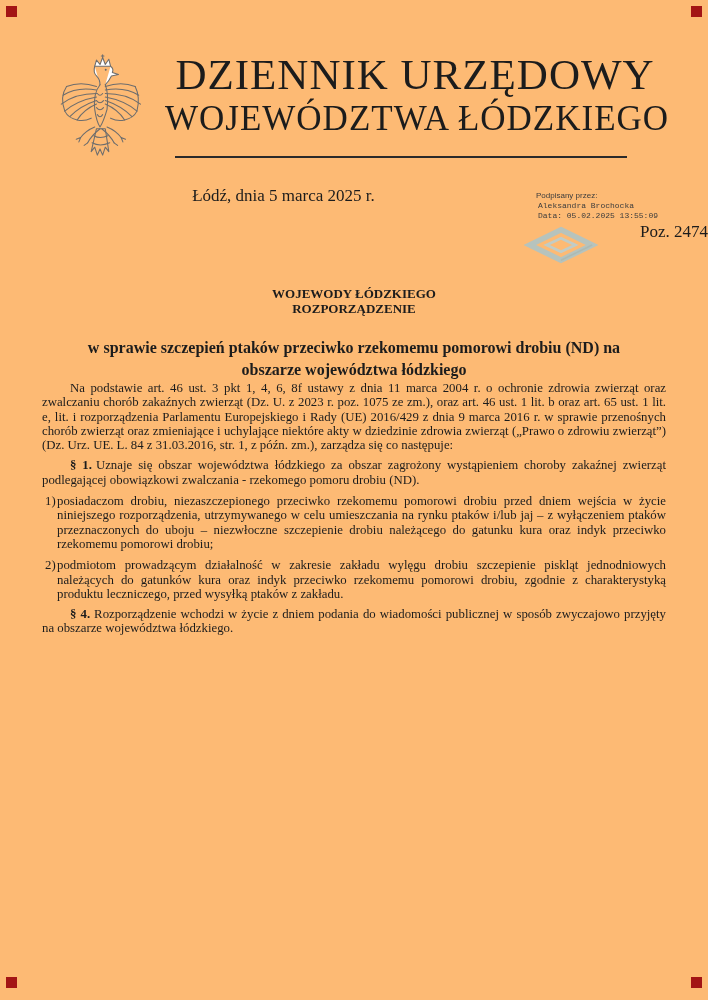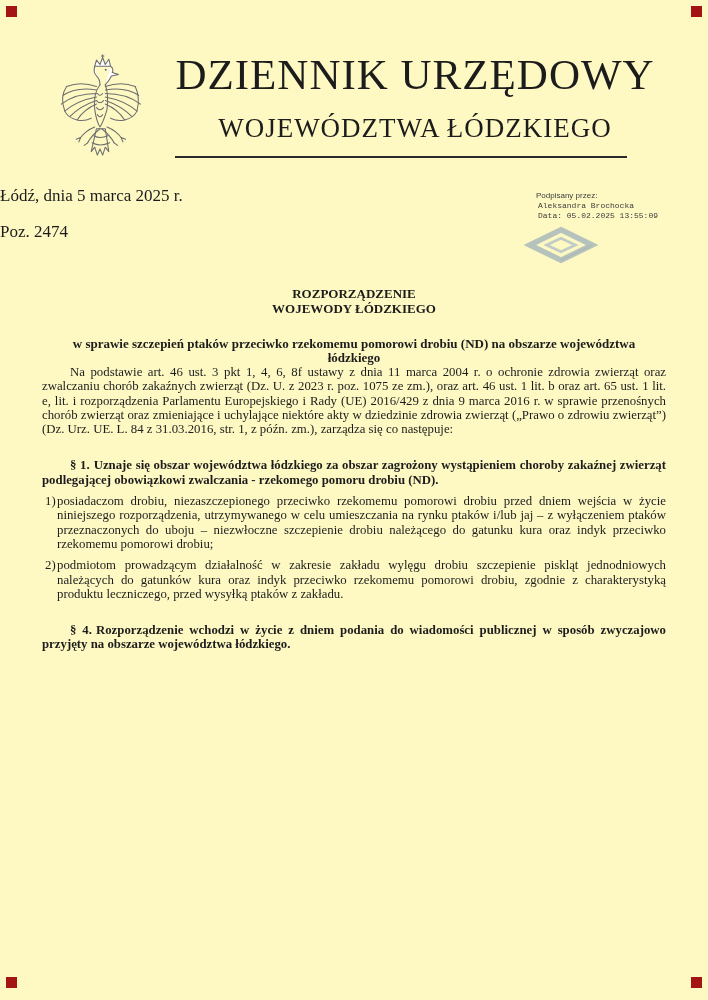--- a/index.html
+++ b/index.html
@@ -1,53 +1,53 @@
 <!DOCTYPE html>
 <html lang="pl"><head>
 <meta charset="utf-8">
 <style>
   html,body{margin:0;padding:0;background:#ffffff;}
   .page{
-    position:relative;width:708px;height:1000px;margin:0 auto;background:#fef9c3;
+    position:relative;width:708px;height:1000px;margin:0 auto;background:#fdba74;
     font-family:"Liberation Serif","DejaVu Serif",serif;color:#1c1c1c;overflow:hidden;
   }
   
   .corner{position:absolute;width:11px;height:11px;background:#a31515;}
   .corner.tl{left:6px;top:6px;}
   .corner.tr{left:691px;top:6px;}
   .corner.bl{left:6px;top:977px;}
   .corner.br{left:691px;top:977px;}
 
   
   .emblem{position:absolute;left:56px;top:52px;width:88px;height:120px;}
   .masthead{position:absolute;left:165px;top:52px;width:500px;text-align:center;}
   .masthead .t1{font-size:43px;line-height:46px;letter-spacing:1px;white-space:nowrap;}
-  .masthead .t2{font-size:27px;line-height:30px;margin-top:15px;letter-spacing:1px;white-space:nowrap;}
+  .masthead .t2{font-size:35px;line-height:30px;margin-top:6px;letter-spacing:1px;white-space:nowrap;}
   .rule{position:absolute;left:175px;top:156px;width:452px;height:2px;background:#2a2a2a;}
 
   
-  .place-date{position:absolute;left:0;top:186px;width:567px;text-align:left;font-size:17px;}
-  .poz{position:absolute;left:0;top:222px;width:708px;text-align:left;font-size:17px;}
+  .place-date{position:absolute;left:0;top:186px;width:567px;text-align:center;font-size:17px;}
+  .poz{position:absolute;left:0;top:222px;width:708px;text-align:right;font-size:17px;}
 
   
   .stamp{position:absolute;left:516px;top:191px;width:120px;
     font-family:"Liberation Sans","DejaVu Sans",sans-serif;font-size:8px;line-height:10px;color:#3c3c3c;}
   .stamp .sline{white-space:nowrap;margin-left:20px;}
   .stamp .sline.ind{padding-left:2px;font-family:Liberation Mono, monospace;}
   .stamp-diamond{display:block;margin:4px 0 0 8px;width:74px;height:40px;}
 
   
   .doc{position:absolute;left:42px;top:286px;width:624px;font-size:12.8px;line-height:14.3px;}
   .center{text-align:center;}
   .act-type{font-weight:bold;font-size:13px;line-height:15px;}
   .act-date{margin-top:19px;font-size:12.8px;}
-  .subject{margin-top:21px;font-weight:bold;font-size:13px;line-height:14px;padding:0 24px;}
+  .subject{margin-top:21px;font-weight:bold;font-size:16px;line-height:22px;padding:0 24px;}
   .para{margin:0;text-align:justify;text-indent:28px;}
   .preamble{}
-  .sec{margin-top:22px;font-weight:bold;}
+  .sec{margin-top:6px;}
   .sec-tight{margin-top:11px;}
   .sec b{margin-right:4px;}
   .li{position:relative;margin-top:7px;padding-left:15px;text-align:justify;}
   .li .num{position:absolute;left:3px;top:0;}
 </style>
 </head>
 <body>
 
 <div class="page">
 
@@ -89,22 +89,22 @@
     <div class="sline ind">Data: 05.02.2025 13:55:09</div>
     <svg class="stamp-diamond" viewBox="0 0 90 50" aria-hidden="true">
       <path d="M45 6 L84 25 L45 44 L6 25 Z" fill="none" stroke="#b6c3bd" stroke-width="7"></path>
       <path d="M45 16.5 L63 25 L45 33.5 L27 25 Z" fill="none" stroke="#c1ccc6" stroke-width="3.5"></path>
       <path d="M45 44 L84 25" fill="none" stroke="#a8b7b0" stroke-width="2" opacity="0.7"></path>
     </svg>
   </div>
 
   <div class="doc">
     <div class="center act-type">
+      <div>WOJEWODY ŁÓDZKIEGO</div>
       <div>ROZPORZĄDZENIE</div>
-      <div>WOJEWODY ŁÓDZKIEGO</div>
     </div>
     <div class="center subject">w sprawie szczepień ptaków przeciwko rzekomemu pomorowi drobiu (ND) na obszarze województwa łódzkiego</div>
 
     <p class="para preamble">Na podstawie art. 46 ust. 3 pkt 1, 4, 6, 8f ustawy z dnia 11 marca 2004 r. o ochronie zdrowia zwierząt oraz zwalczaniu chorób zakaźnych zwierząt (Dz. U. z 2023 r. poz. 1075 ze zm.), oraz art. 46 ust. 1 lit. b oraz art. 65 ust. 1 lit. e, lit. i rozporządzenia Parlamentu Europejskiego i Rady (UE) 2016/429 z dnia 9 marca 2016 r. w sprawie przenośnych chorób zwierząt oraz zmieniające i uchylające niektóre akty w dziedzinie zdrowia zwierząt („Prawo o zdrowiu zwierząt”) (Dz. Urz. UE. L. 84 z 31.03.2016, str. 1, z późn. zm.), zarządza się co następuje:</p>
 
     <p class="para sec"><b>§ 1.</b><span>Uznaje się obszar województwa łódzkiego za obszar zagrożony wystąpieniem choroby zakaźnej zwierząt podlegającej obowiązkowi zwalczania - rzekomego pomoru drobiu (ND).</span></p>
 
 
     <div class="li">
       <span class="num">1)</span>

